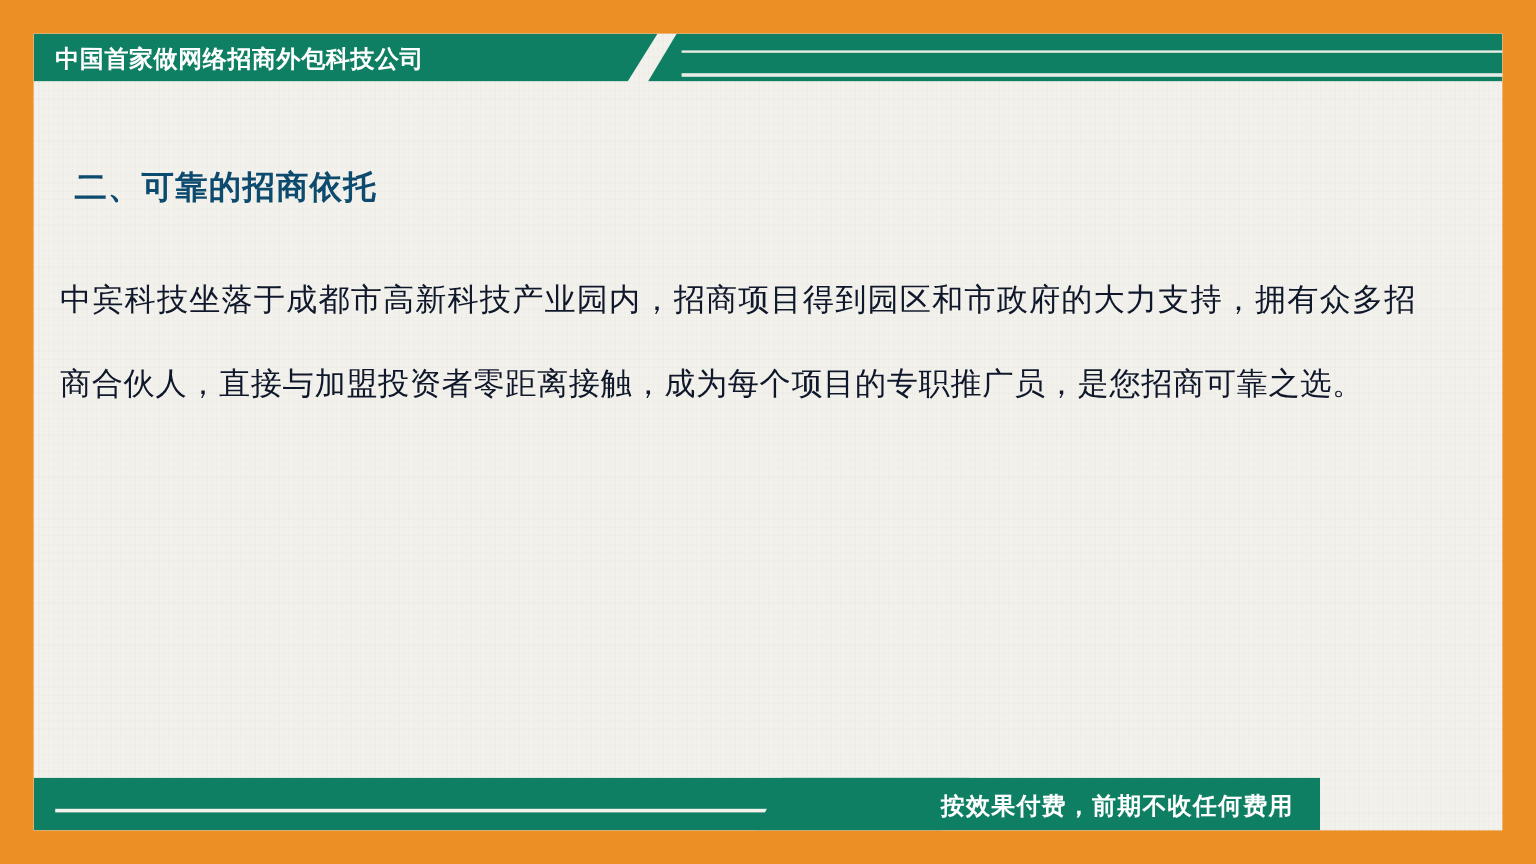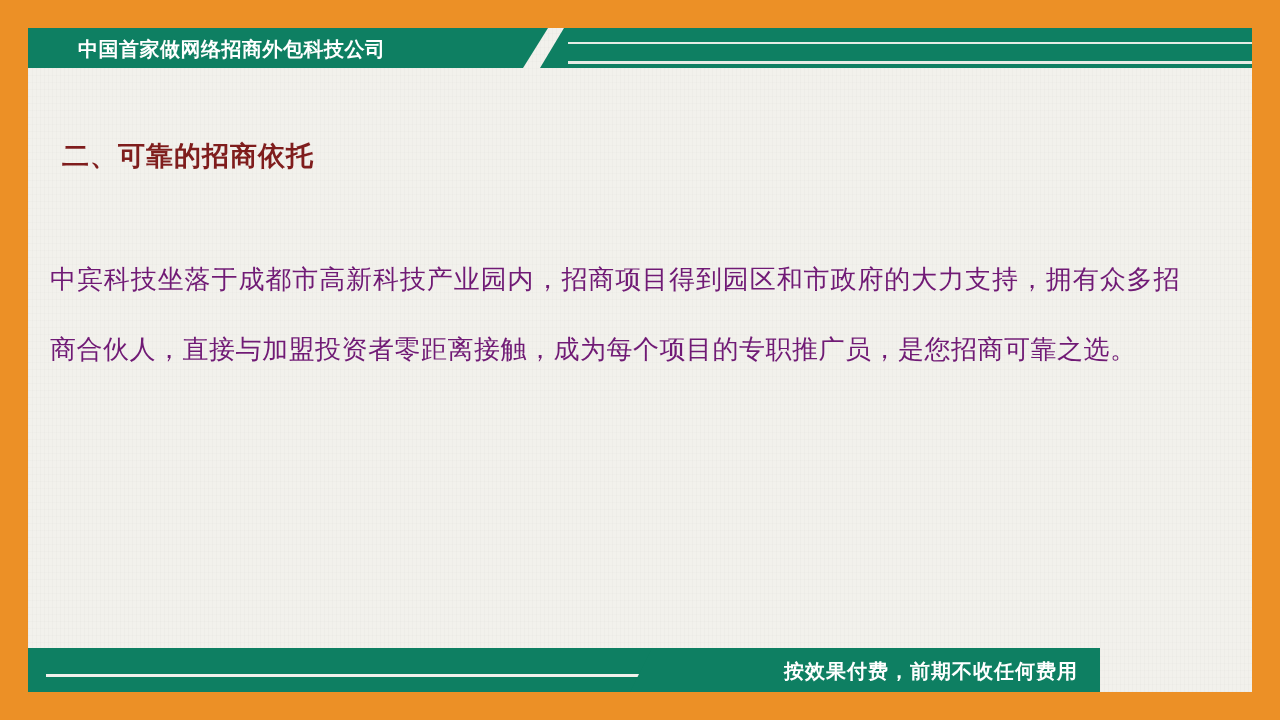--- a/index.html
+++ b/index.html
@@ -55,21 +55,20 @@
   }
   .header-title {
     position: absolute;
     left: 18px;
     top: 8px;
     color: #FFFFFF;
     font-size: 20px;
     font-weight: bold;
     letter-spacing: 0.5px;
     white-space: nowrap;
-    margin-left: 32px;
   }
   .header-right {
     position: absolute;
     left: 512px;
     top: 0;
     width: 712px;
     height: 40px;
     background: #0E7F62;
     clip-path: polygon(24px 0, 712px 0, 712px 40px, 0 40px);
   }
@@ -92,34 +91,34 @@
     opacity: 0.95;
   }
 
   
   .section-title {
     position: absolute;
     left: 62px;
     top: 138px;
     font-size: 27px;
     font-weight: bold;
-    color: #7f1d1d;
+    color: #0c4a6e;
     letter-spacing: 1px;
     white-space: nowrap;
   }
 
   .body-paragraph {
     position: absolute;
     left: 50px;
-    top: 245px;
+    top: 216px;
     width: 1130px;
     font-family: "DejaVu Serif", "Liberation Serif", serif;
     font-size: 26px;
     line-height: 2.68;
-    color: #701a75;
+    color: #0f172a;
     text-align: justify;
     letter-spacing: 0.5px;
   }
 
   
   .footer-band {
     position: absolute;
     left: 28px;
     bottom: 28px;
     width: 1072px;

